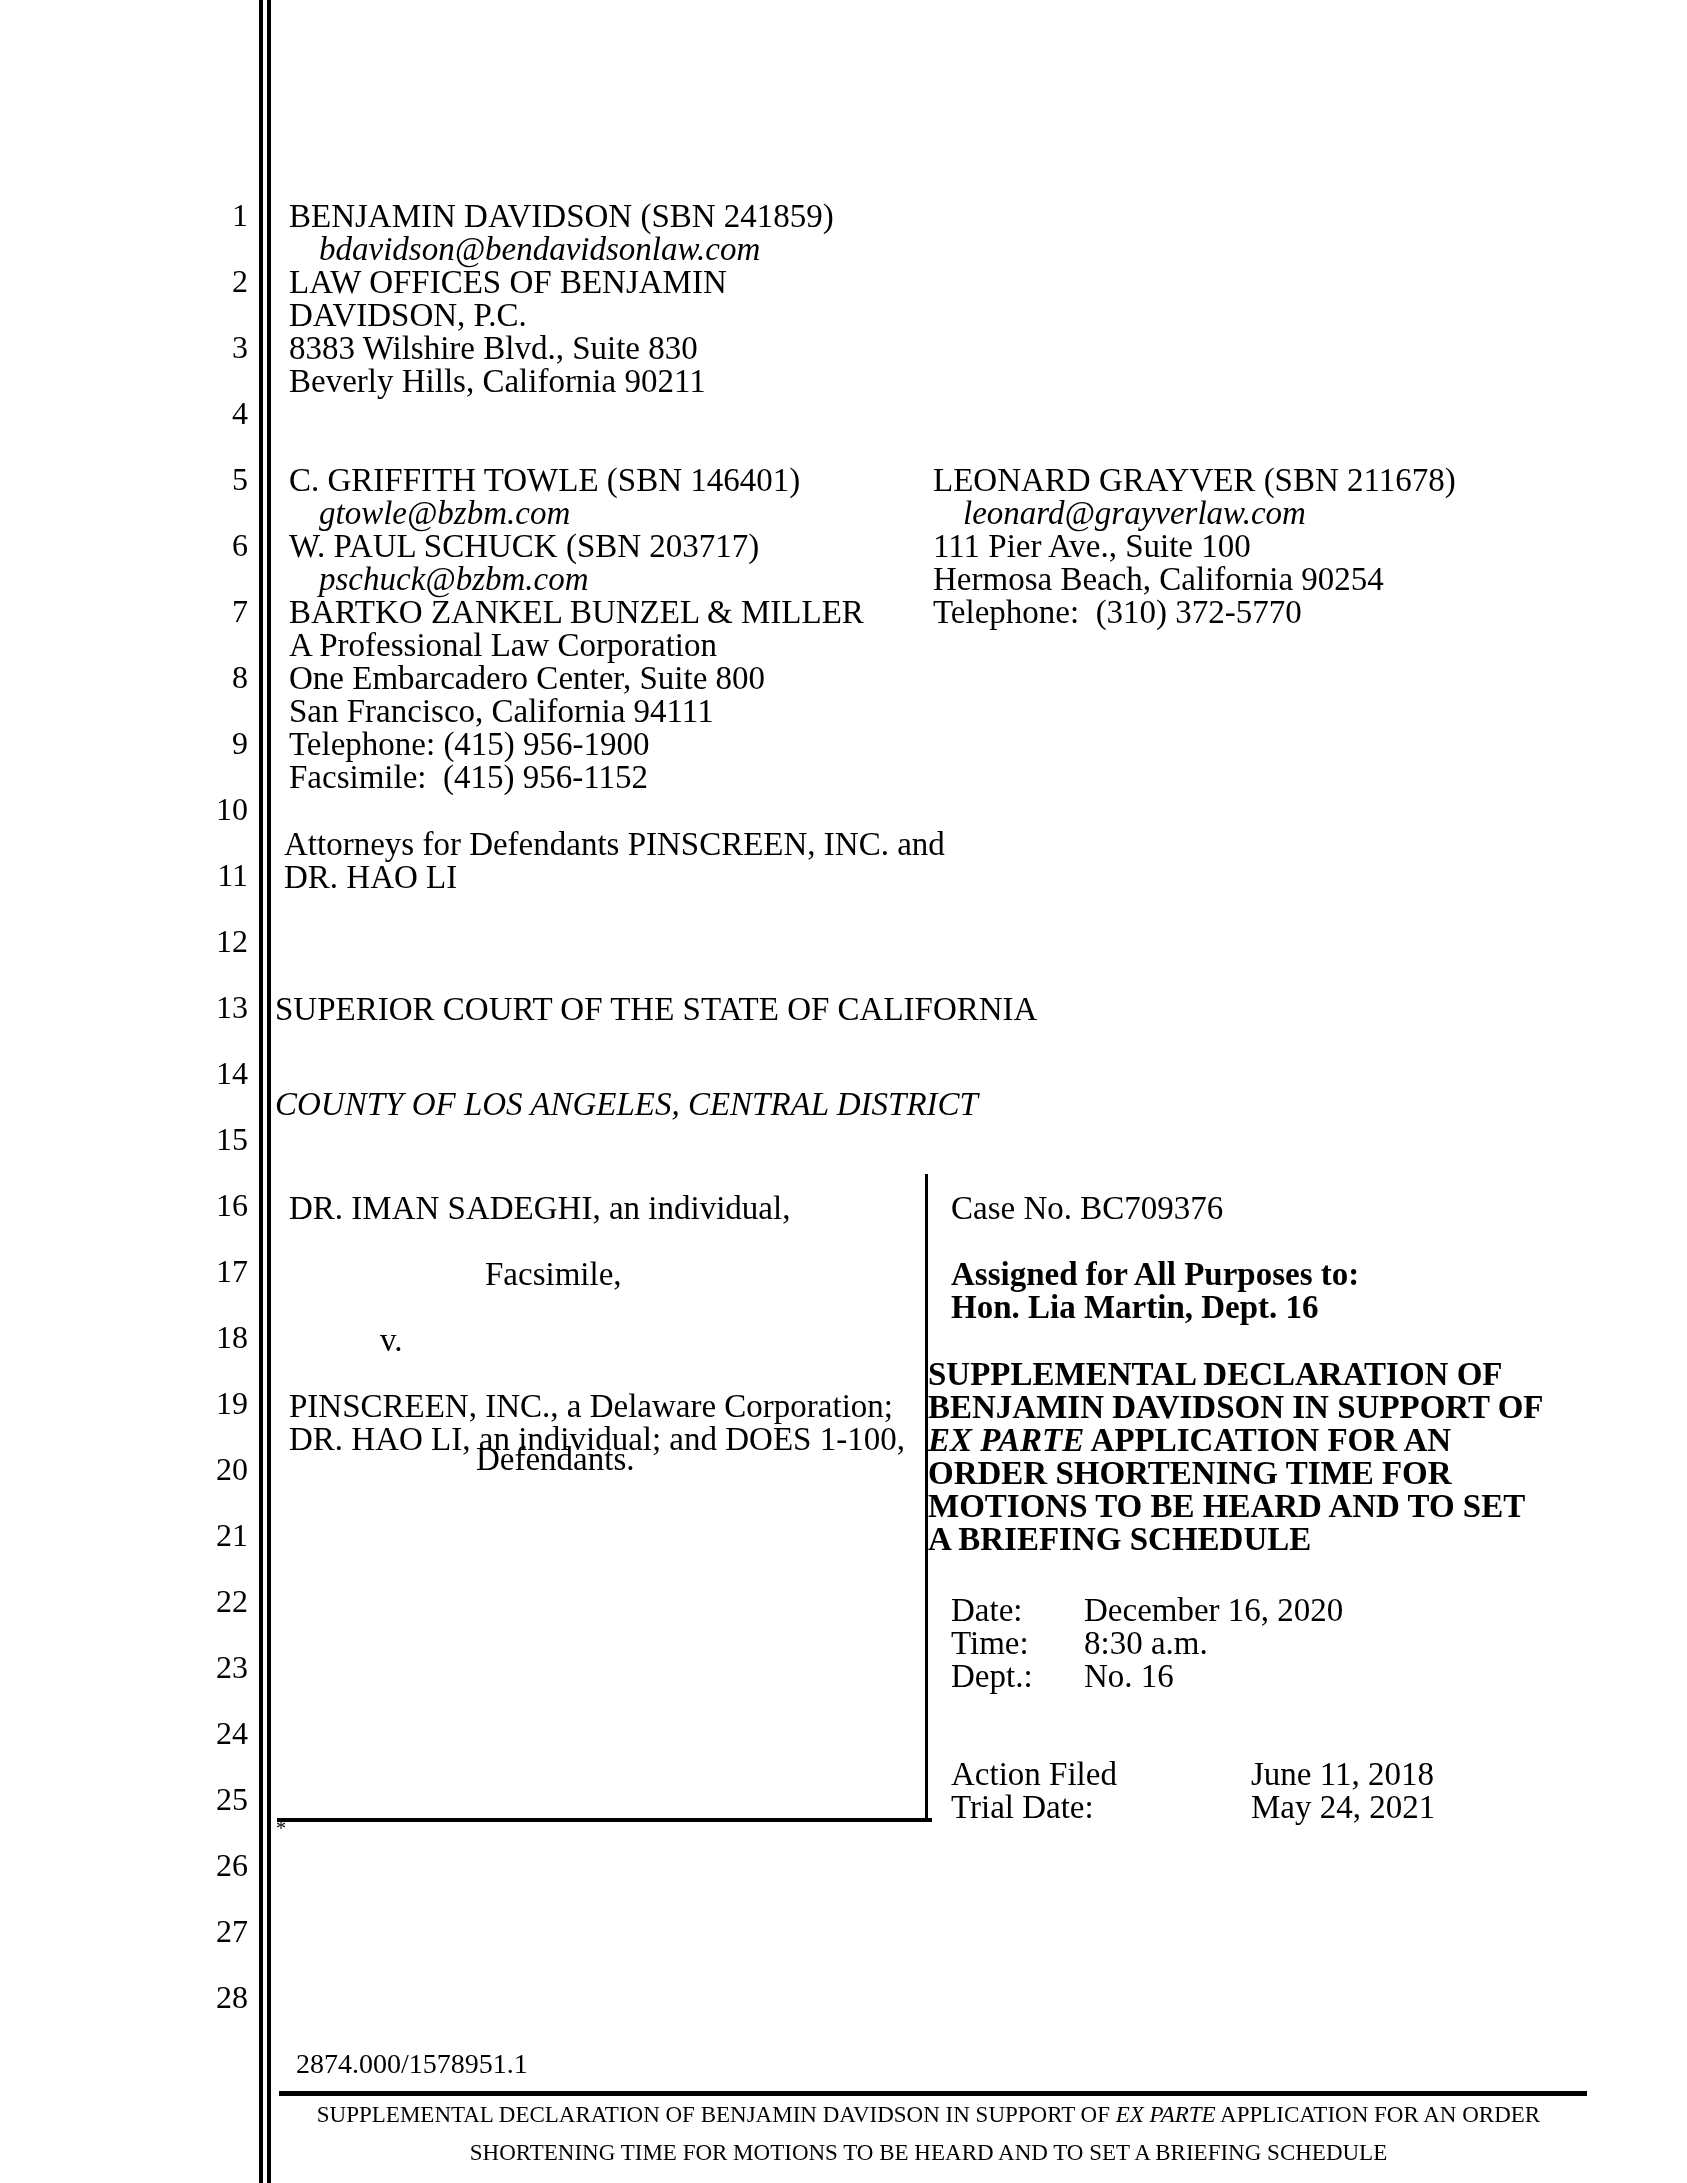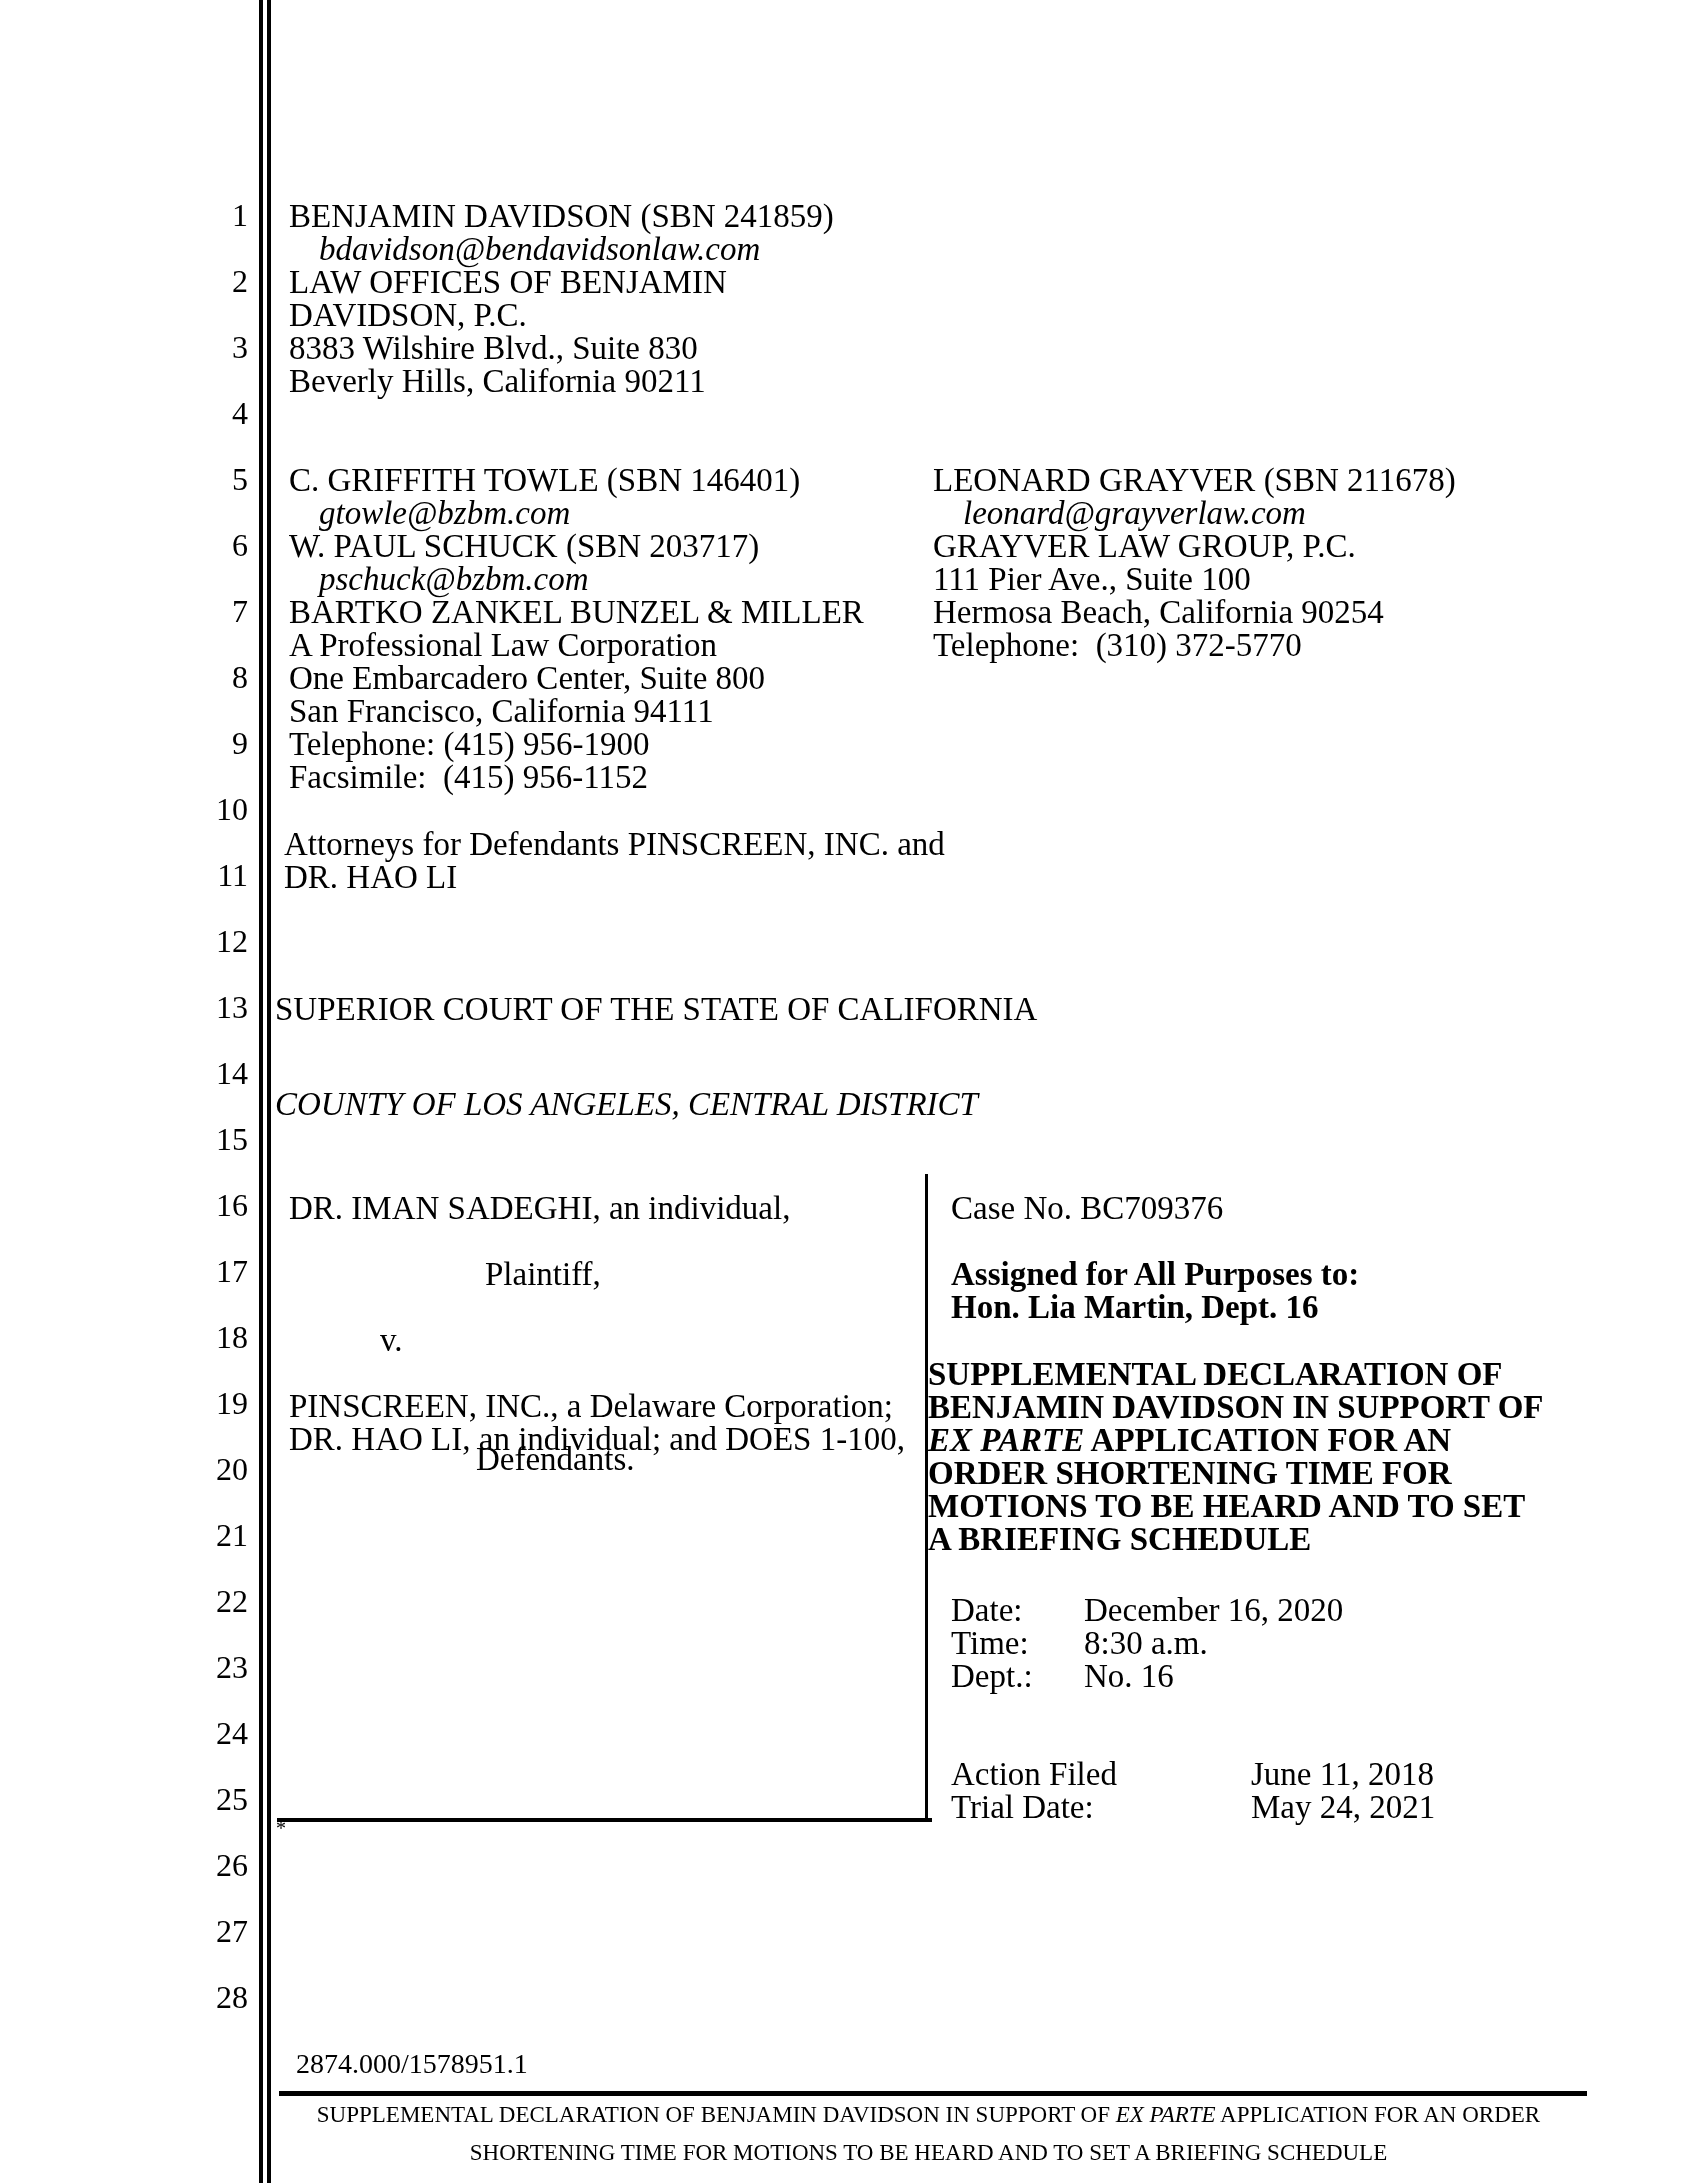--- a/index.html
+++ b/index.html
@@ -94,40 +94,39 @@
       <div class="line">A Professional Law Corporation</div>
       <div class="line">One Embarcadero Center, Suite 800</div>
       <div class="line">San Francisco, California 94111</div>
       <div class="line">Telephone: (415) 956-1900</div>
       <div class="line">Facsimile:  (415) 956-1152</div>
     </div>
 
   <div class="abs block" style="left:933px;top:464px;">
       <div class="line">LEONARD GRAYVER (SBN 211678)</div>
       <div class="line italic indent">leonard@grayverlaw.com</div>
-      <div class="line">GRAYVER LAW GROUP, P.C.</div>
       <div class="line">111 Pier Ave., Suite 100</div>
       <div class="line">Hermosa Beach, California 90254</div>
       <div class="line">Telephone:  (310) 372-5770</div>
     </div>
 
   <div class="abs block" style="left:284px;top:828px;">
       <div class="line">Attorneys for Defendants PINSCREEN, INC. and</div>
       <div class="line">DR. HAO LI</div>
     </div>
 
   <div class="abs center" style="left:275px;top:993px;width:1307px;height:33px;line-height:33px;">SUPERIOR COURT OF THE STATE OF CALIFORNIA</div>
   <div class="abs center" style="left:275px;top:1088px;width:1307px;height:33px;line-height:33px;font-style:italic;">COUNTY OF LOS ANGELES, CENTRAL DISTRICT</div>
 
   <div class="abs caption-divider"></div>
   <div class="hline caption-bottom"></div>
   <div class="abs footnote">*</div>
 
   <div class="abs line" style="left:289px;top:1192px;">DR. IMAN SADEGHI, an individual,</div>
-  <div class="abs line" style="left:485px;top:1258px;">Plaintiff,</div>
+  <div class="abs line" style="left:485px;top:1258px;">Facsimile,</div>
   <div class="abs line" style="left:380px;top:1324px;">v.</div>
   <div class="abs block" style="left:289px;top:1390px;">
       <div class="line">PINSCREEN, INC., a Delaware Corporation;</div>
       <div class="line">DR. HAO LI, an individual; and DOES 1-100,</div>
     </div>
   <div class="abs line" style="left:476px;top:1443px;">Defendants.</div>
 
   <div class="abs line" style="left:951px;top:1192px;">Case No. BC709376</div>
   <div class="abs block bold" style="left:951px;top:1258px;">
       <div class="line">Assigned for All Purposes to:</div>

